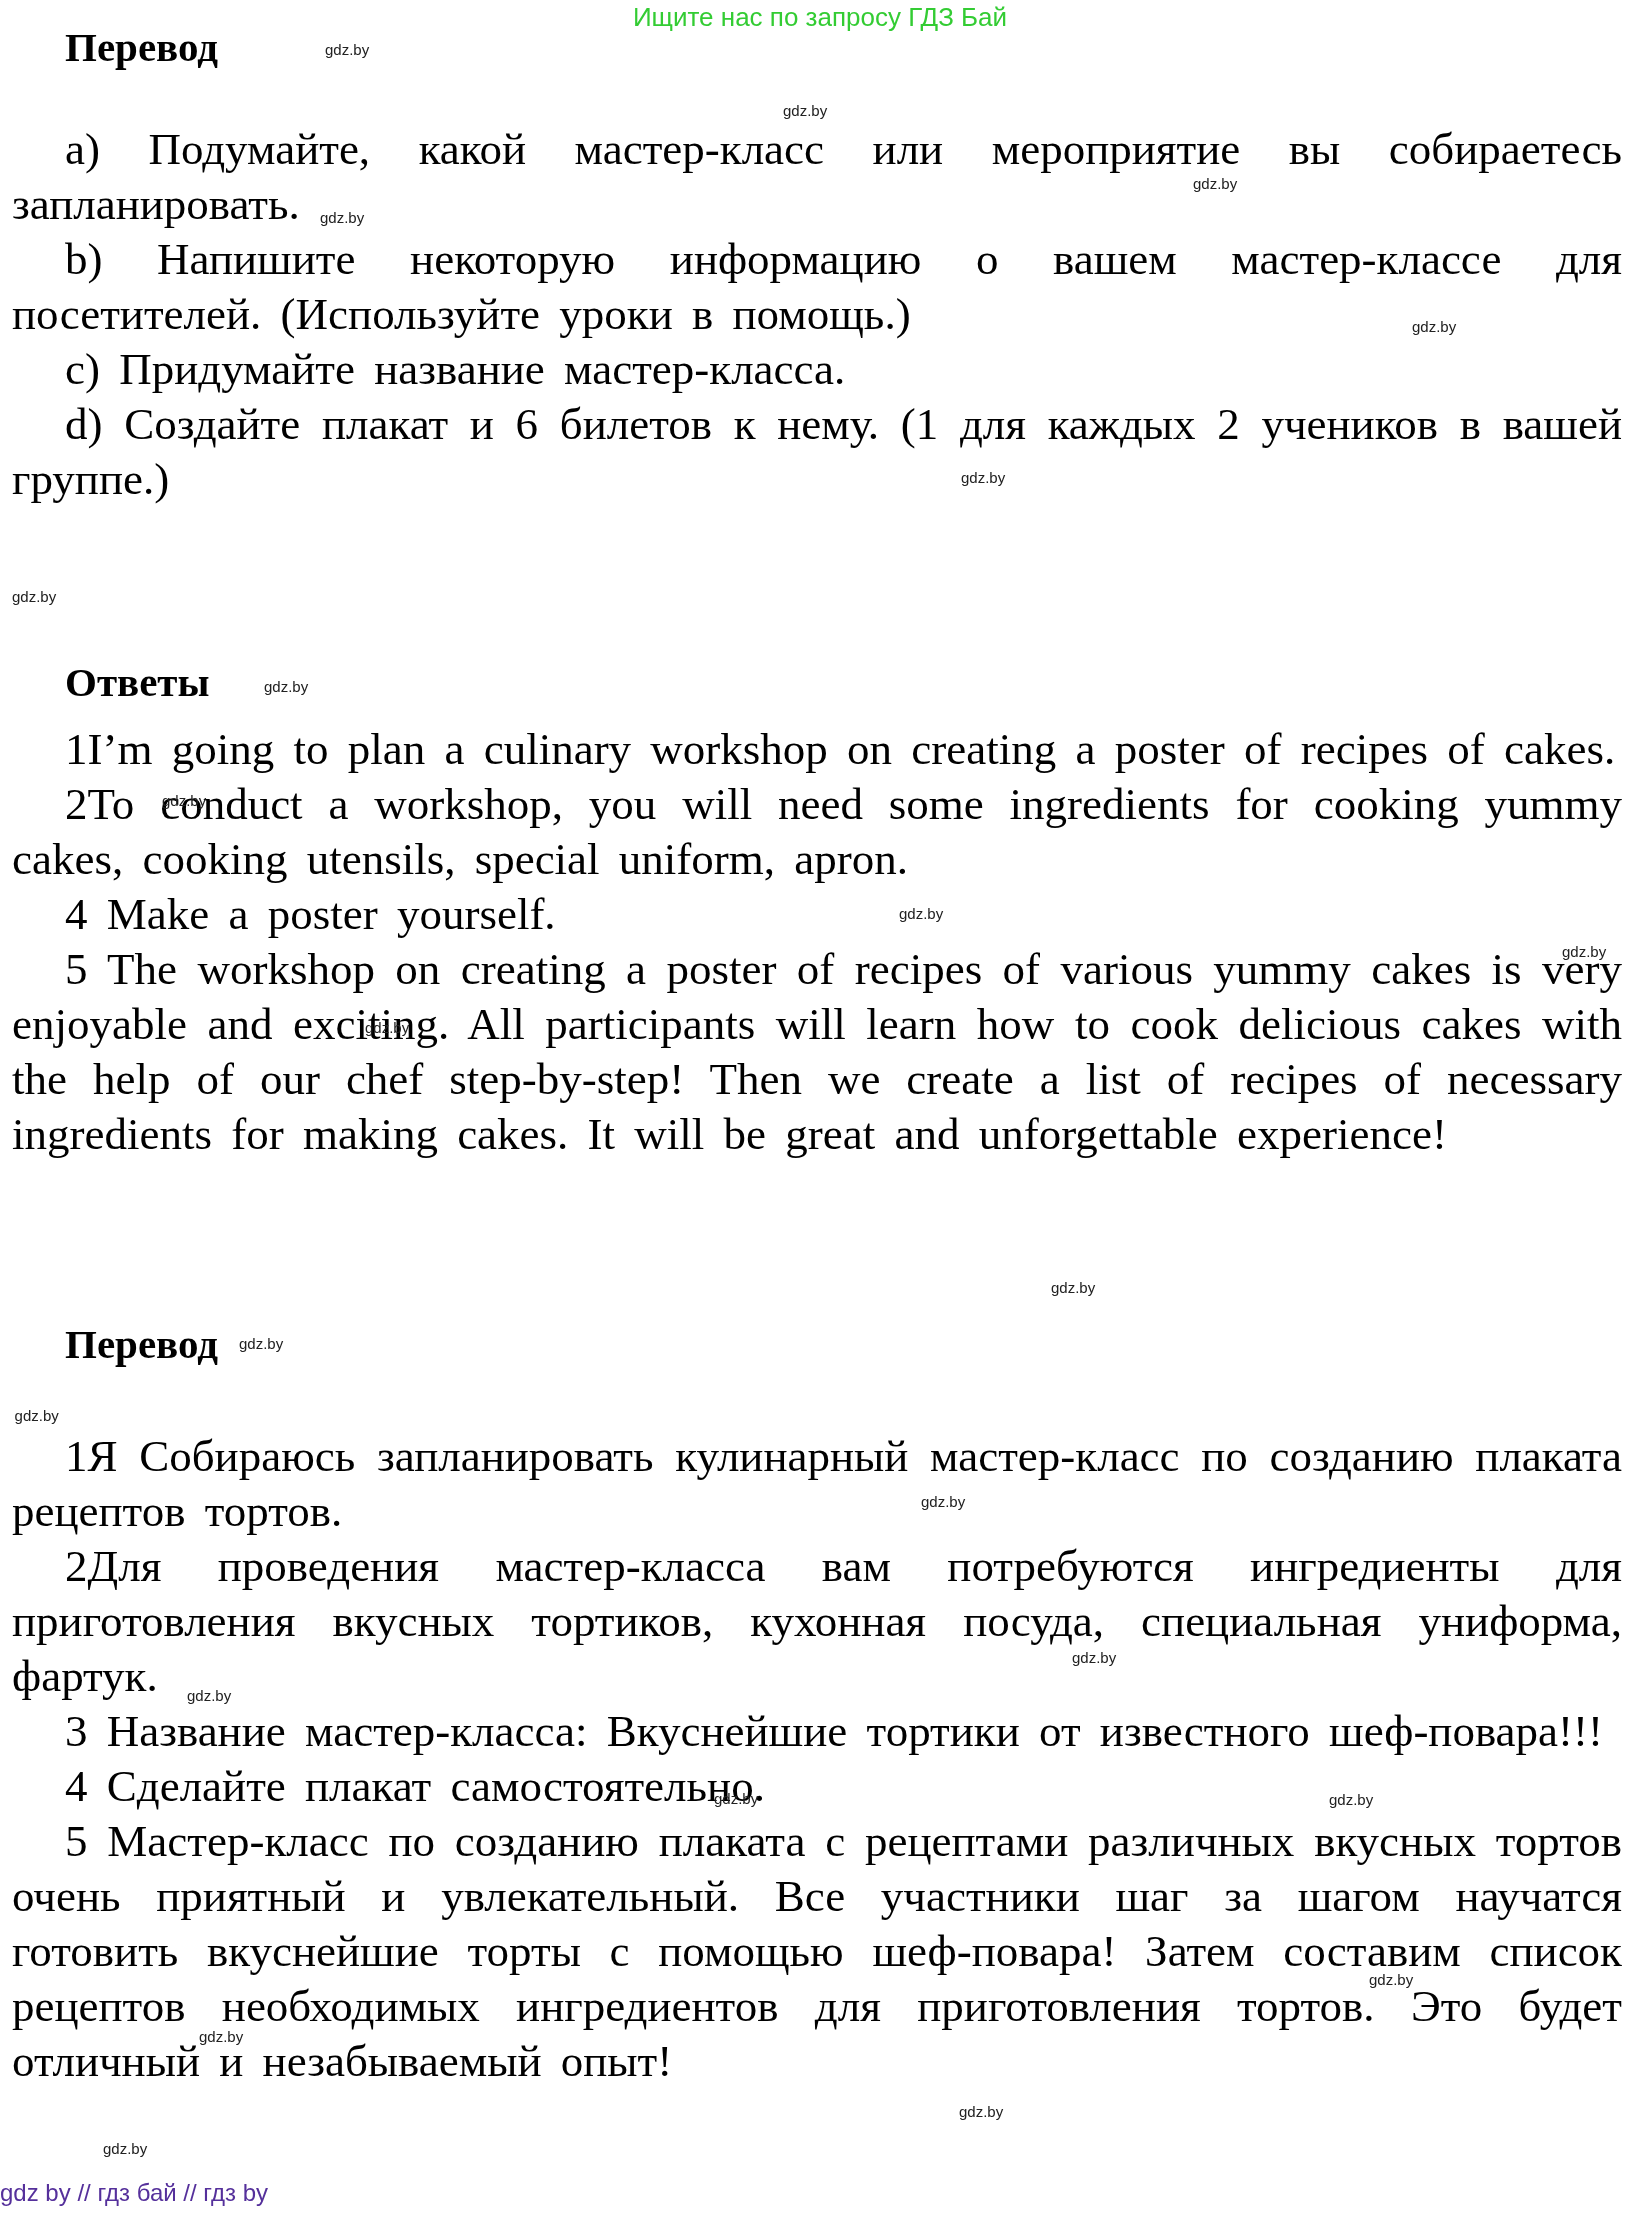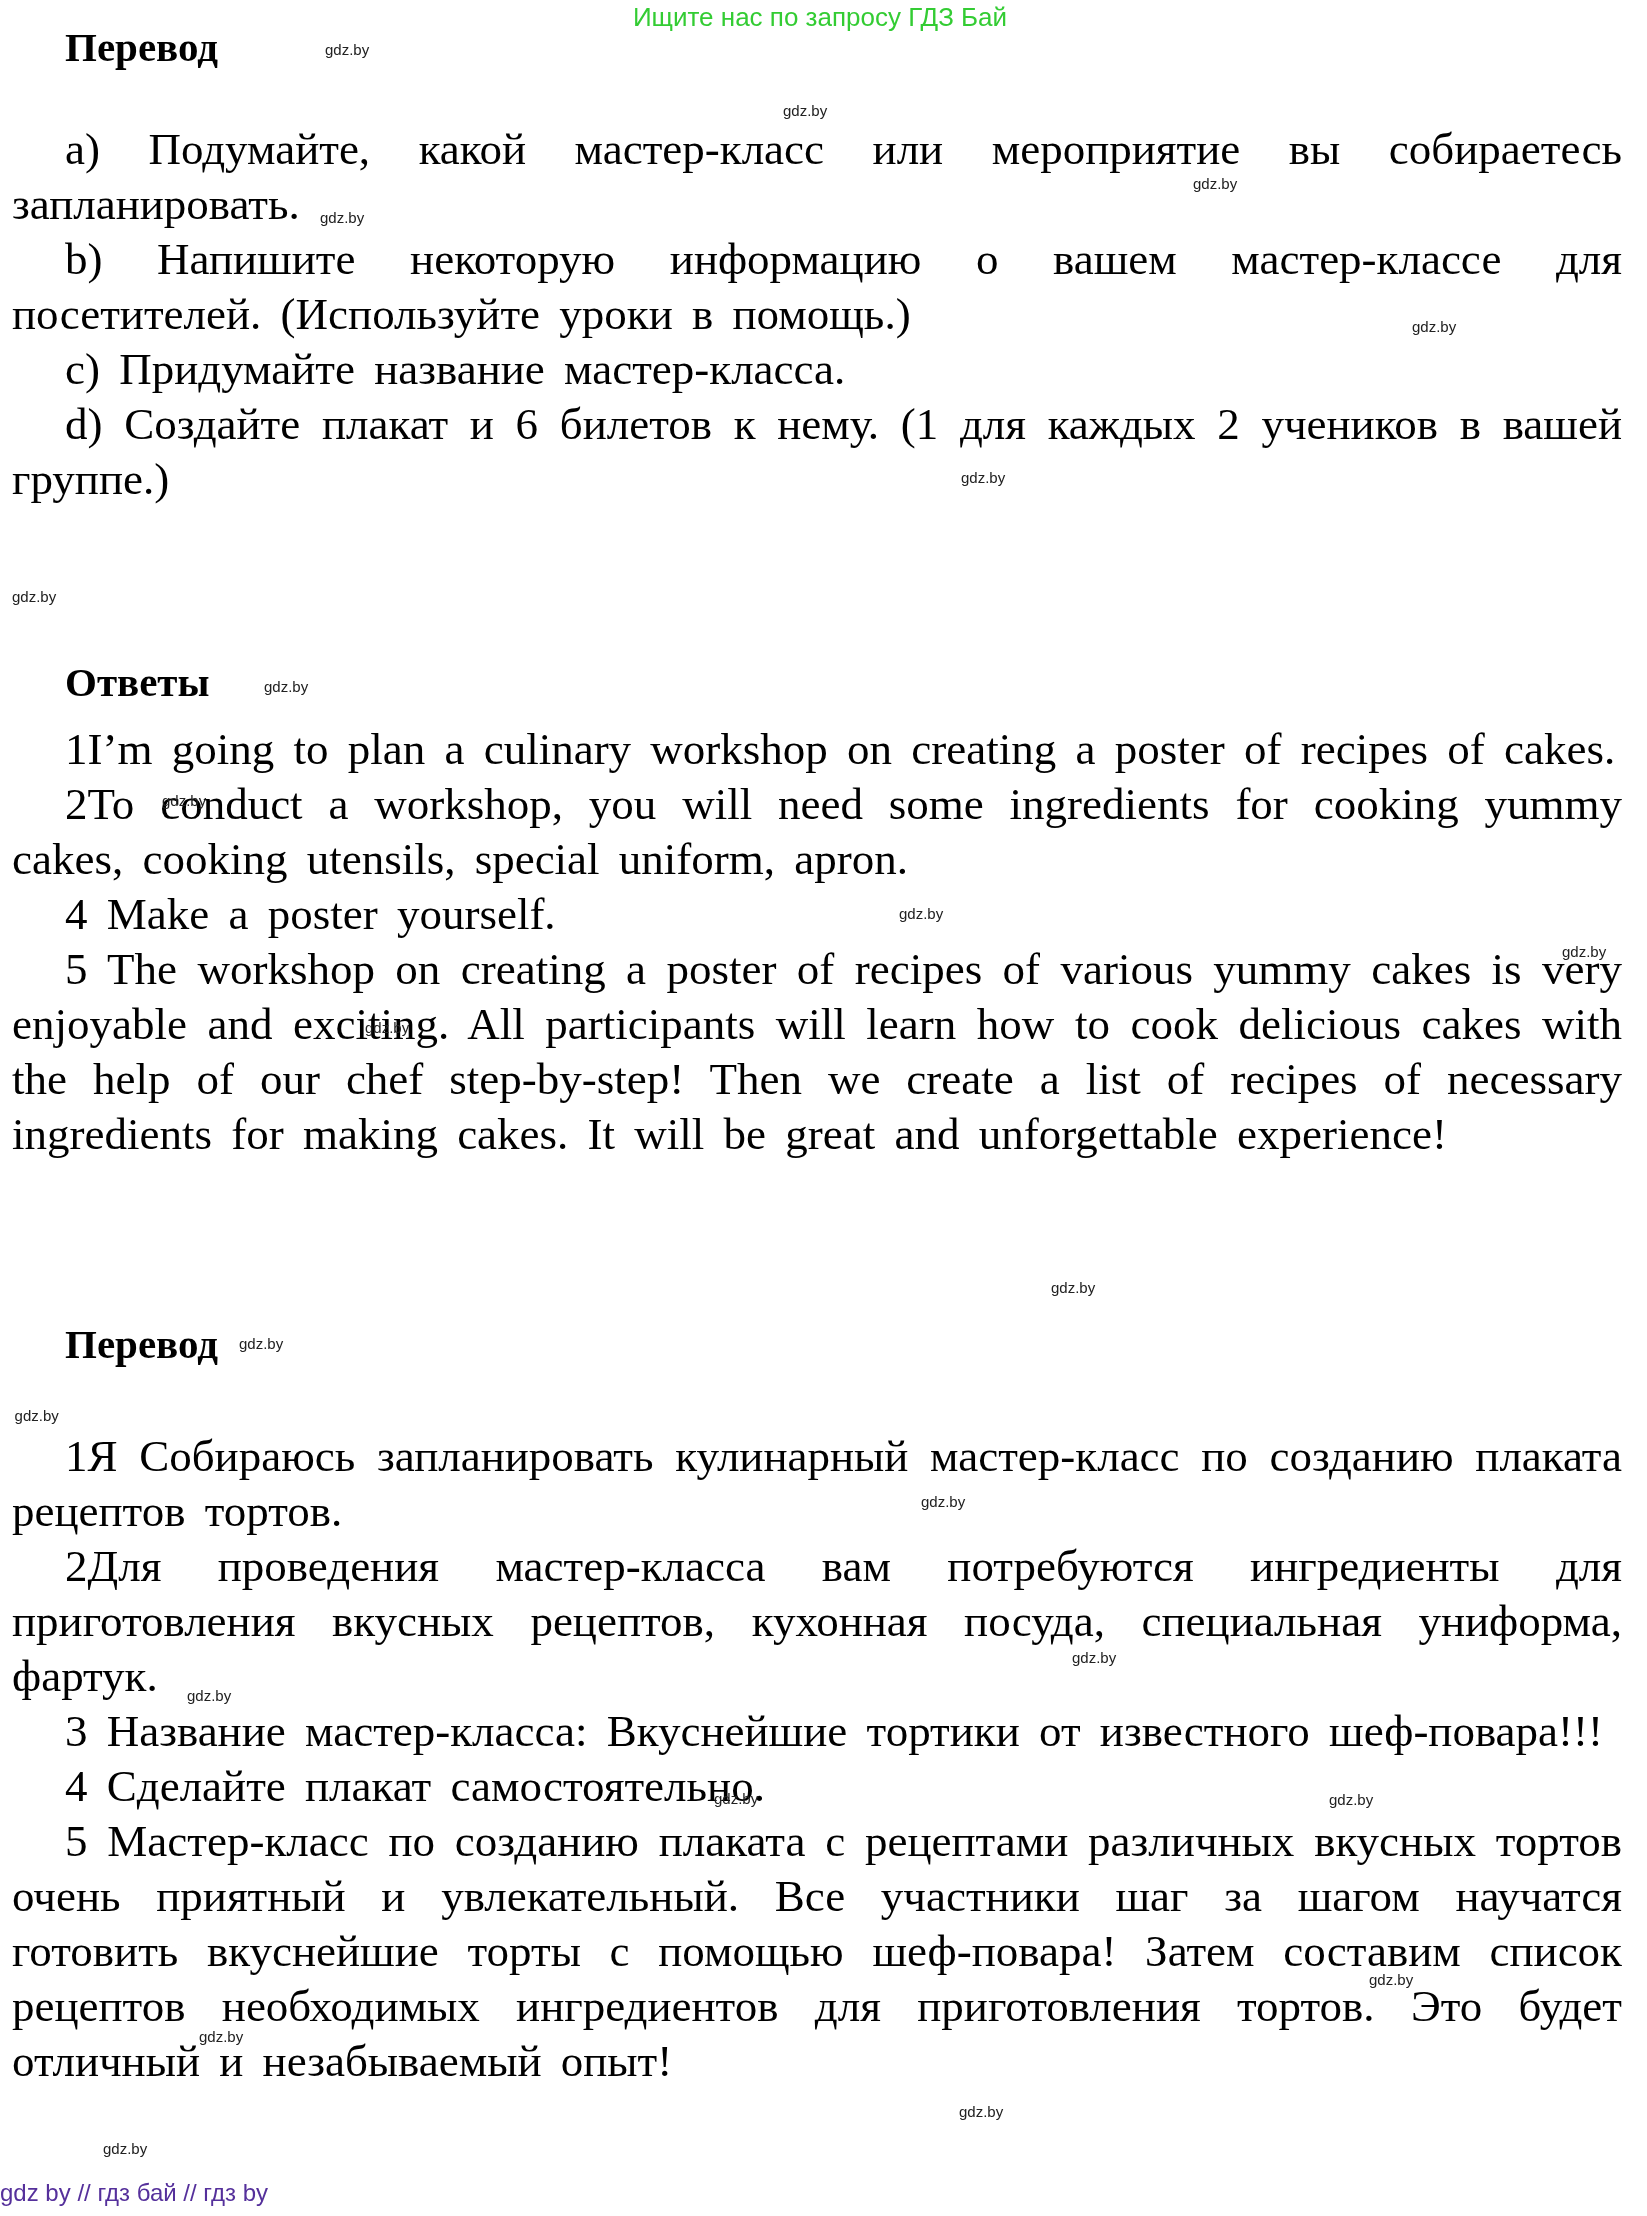--- a/index.html
+++ b/index.html
@@ -57,21 +57,21 @@
     <p>1I’m going to plan a culinary workshop on creating a poster of recipes of cakes.</p>
     <p>2To conduct a workshop, you will need some ingredients for cooking yummy cakes, cooking utensils, special uniform, apron.</p>
     <p>4 Make a poster yourself.</p>
     <p>5 The workshop on creating a poster of recipes of various yummy cakes is very enjoyable and exciting. All participants will learn how to cook delicious cakes with the help of our chef step-by-step! Then we create a list of recipes of necessary ingredients for making cakes. It will be great and unforgettable experience!</p>
   </div>
 
   <div class="heading h3">Перевод</div>
 
   <div class="block b-translation">
     <p>1Я Собираюсь запланировать кулинарный мастер-класс по созданию плаката рецептов тортов.</p>
-    <p>2Для проведения мастер-класса вам потребуются ингредиенты для приготовления вкусных рецептов, кухонная посуда, специальная униформа, фартук.</p>
+    <p>2Для проведения мастер-класса вам потребуются ингредиенты для приготовления вкусных тортиков, кухонная посуда, специальная униформа, фартук.</p>
     <p>3 Название мастер-класса: Вкуснейшие тортики от известного шеф-повара!!!</p>
     <p>4 Сделайте плакат самостоятельно.</p>
     <p>5 Мастер-класс по созданию плаката с рецептами различных вкусных тортов очень приятный и увлекательный. Все участники шаг за шагом научатся готовить вкуснейшие торты с помощью шеф-повара! Затем составим список рецептов необходимых ингредиентов для приготовления тортов. Это будет отличный и незабываемый опыт!</p>
   </div>
 
   <span class="wm" style="left:325px;top:41px">gdz.by</span>
   <span class="wm" style="left:783px;top:102px">gdz.by</span>
   <span class="wm" style="left:1193px;top:175px">gdz.by</span>
   <span class="wm" style="left:320px;top:209px">gdz.by</span>
   <span class="wm" style="left:1412px;top:318px">gdz.by</span>

